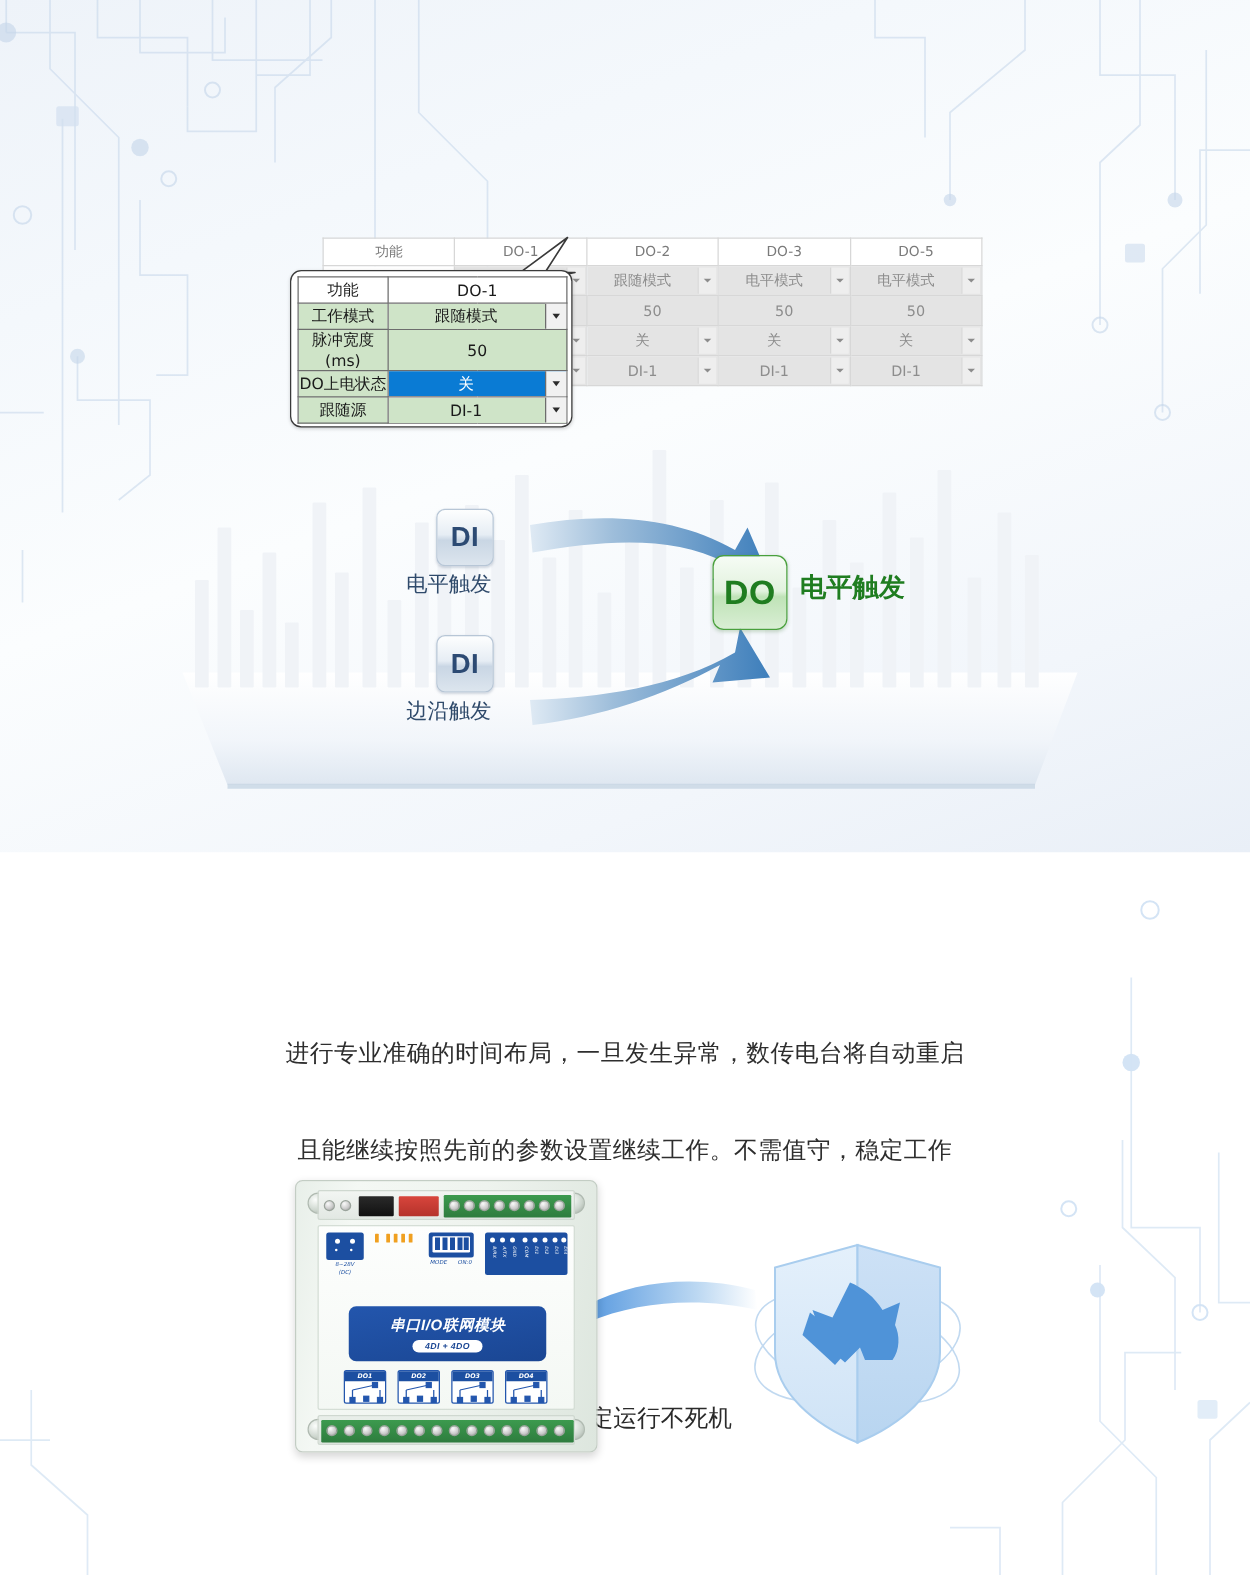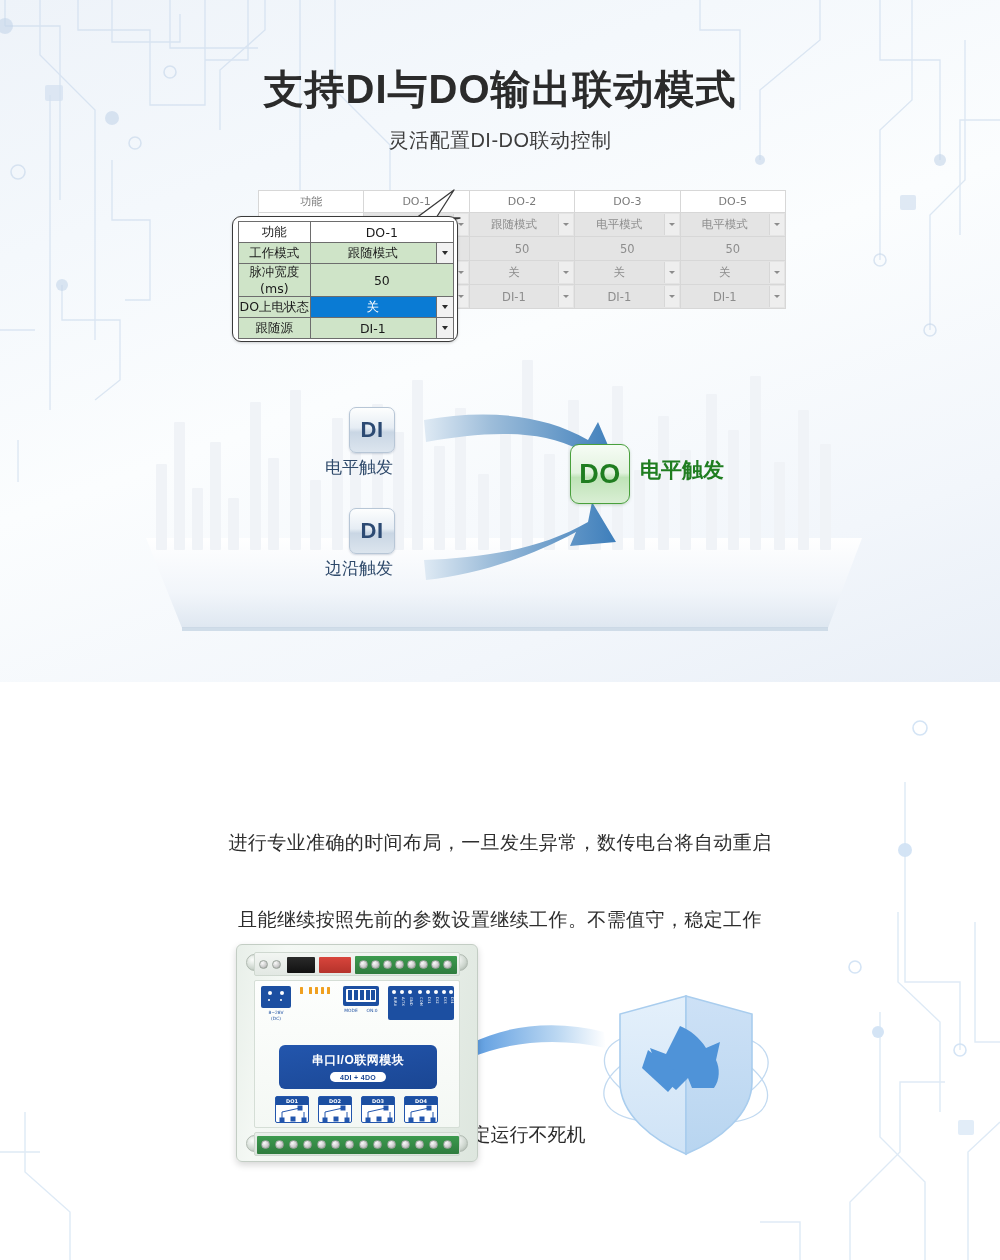--- a/index.html
+++ b/index.html
@@ -109,21 +109,21 @@
   .dev-body {
     position: absolute; inset: 0; border-radius: 6px;
     background: linear-gradient(100deg,#e8efe9 0%,#f4f8f4 18%,#eef3ee 55%,#dde6de 100%);
     border: 1px solid #c3cdc4; box-shadow: 0 3px 7px rgba(0,0,0,.16);
   }
   .screw { position: absolute; width: 17px; height: 17px; border-radius: 50%;
     background: radial-gradient(circle at 35% 32%,#fbfdfb,#cdd6ce 60%,#9fa9a0);
     border: 1px solid #b0bab1; }
   .dev-face {
     position: absolute; left: 18px; top: 36px; width: 206px; height: 148px;
-    background: linear-gradient(180deg,#fdfefd,#f4f8f4); border: 1px solid #d5ded6; border-radius: 2px;
+    background: linear-gradient(180deg,#fdfefd,#f4f8f4); border: 1px solid #d5ded6; border-radius: 2px; font-style: italic;
   }
   .term-strip { position: absolute; left: 18px; top: 8px; width: 206px; height: 24px;
     background: linear-gradient(180deg,#f2f5f2,#e2e8e3); border: 1px solid #cfd8d0; border-radius: 2px; }
   .term-strip-bot { position: absolute; left: 18px; top: 188px; width: 206px; height: 24px;
     background: linear-gradient(180deg,#e9efea,#dbe3dc); border: 1px solid #cfd8d0; border-radius: 2px; }
   .greenblock { position: absolute; background: linear-gradient(180deg,#3c9a4e,#2e7c3e); border-radius: 1px; }
   .redblock { position: absolute; background: linear-gradient(180deg,#d8453c,#b5332b); border-radius: 1px; }
   .dipsw { position: absolute; background: linear-gradient(180deg,#2a2a2a,#111); border-radius: 1px; }
   .termhole { position: absolute; width: 9px; height: 9px; border-radius: 50%;
     background: radial-gradient(circle at 35% 30%,#fafafa,#c9c9c9 60%,#8f8f8f); border: .5px solid #9aa39b; }
@@ -193,22 +193,20 @@
           <circle cx="18" cy="172" r="7"></circle>
         <circle cx="930" cy="330" r="6"></circle>
           <circle cx="880" cy="260" r="6"></circle>
       </g>
       <g fill="#d3e0ef" opacity="0.7">
         <rect x="45" y="85" width="18" height="16" rx="2"></rect>
         <rect x="900" y="195" width="16" height="15" rx="2"></rect>
       </g>
     </svg>
 
-    <div class="sec1-title">支持DI与DO输出联动模式</div>
-    <div class="sec1-sub">灵活配置DI-DO联动控制</div>
 
     <svg class="platform" width="1000" height="140" viewBox="0 0 1000 140">
       <defs>
         <linearGradient id="pg" x1="0" y1="0" x2="0" y2="1">
           <stop offset="0%" stop-color="#ffffff" stop-opacity=".95"></stop>
           <stop offset="60%" stop-color="#f1f5fa" stop-opacity=".9"></stop>
           <stop offset="100%" stop-color="#dde6f0" stop-opacity=".95"></stop>
         </linearGradient>
       </defs>
       <polygon points="146,18 862,18 828,108 182,108" fill="url(#pg)"></polygon>

